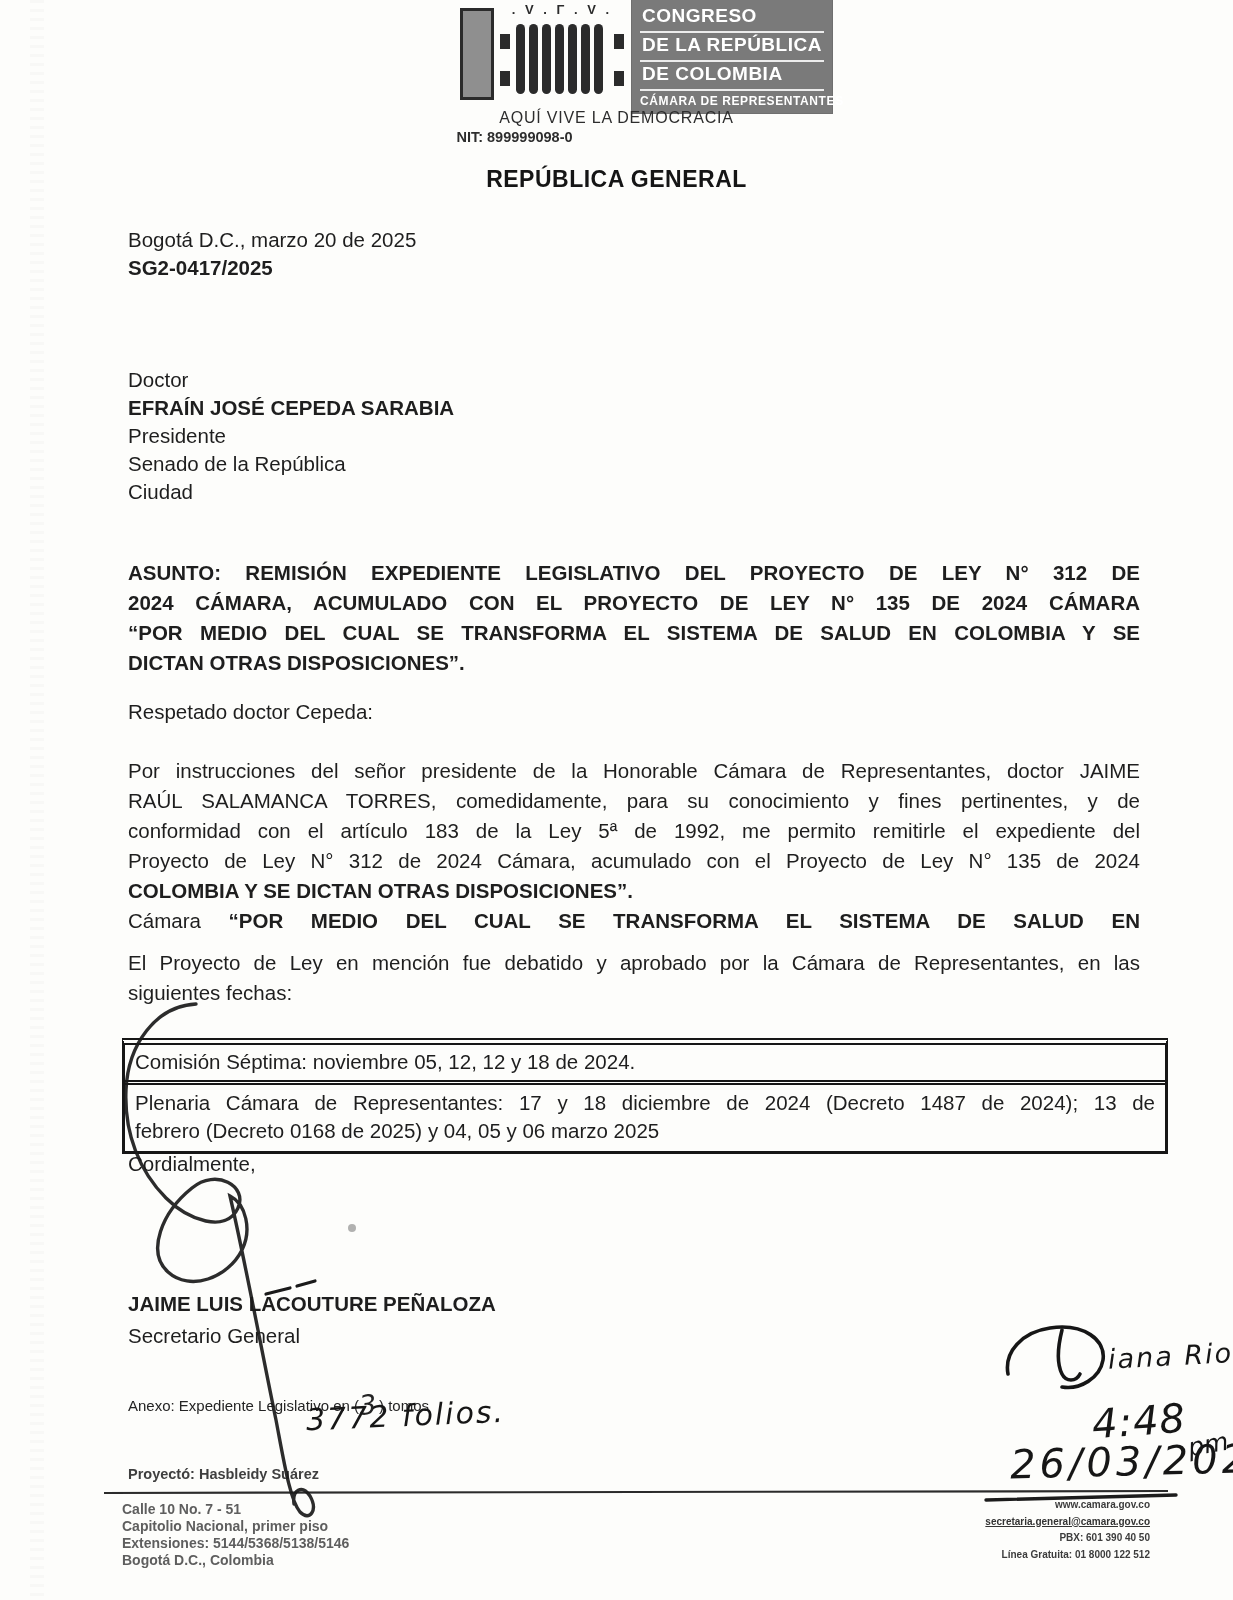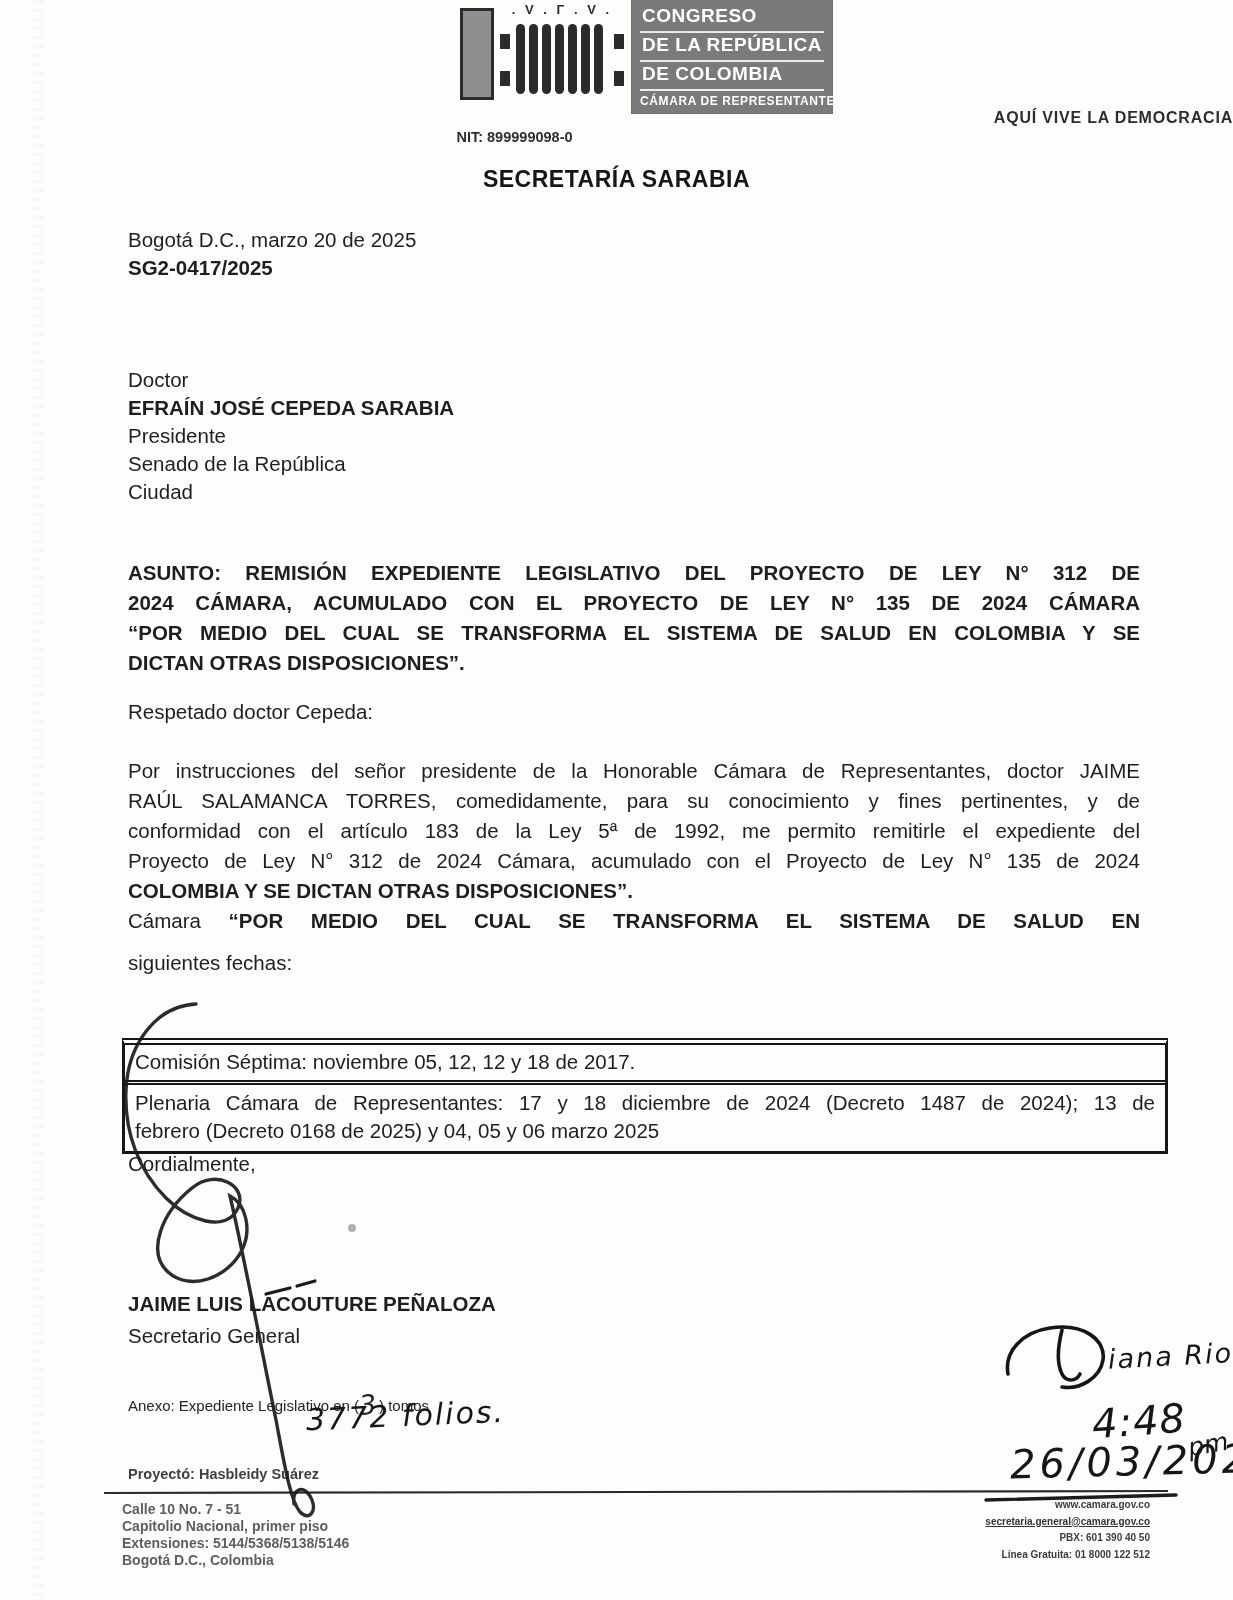--- a/index.html
+++ b/index.html
@@ -24,22 +24,22 @@
   .colon.c1{left:42px;} .colon.c2{left:156px;}
   .bars{position:absolute; left:58px; top:24px; display:flex; gap:4.5px;}
   .bars i{display:block; width:8.5px; height:70px; background:#2b2b2b; border-radius:5px;}
   .top-marks{position:absolute; left:42px; top:2px; width:124px; text-align:center;
     font-size:13px; font-weight:bold; letter-spacing:3px; color:#2b2b2b; white-space:nowrap;}
   .logo-box{width:200px; background:#7a7a7a; padding:4px 0 5px 0; box-shadow:0 0 0 1px #6f6f6f;}
   .logo-line{color:#fff; font-weight:bold; font-size:19px; letter-spacing:.5px;
     margin:0 8px; padding:1px 2px 4px 2px; border-bottom:2px solid #ececec; white-space:nowrap;}
   .logo-sub{color:#fff; font-weight:bold; font-size:12px; letter-spacing:.6px;
     margin:3px 8px 0 8px; white-space:nowrap;}
-  .tagline{left:0; top:109px; width:1233px; text-align:right;
-    font-weight:bold; font-size:16px; letter-spacing:.8px; color:#2d2d2d;}
+  .tagline{left:0; top:109px; width:1233px; text-align:center;
+    font-weight:normal; font-size:16px; letter-spacing:.8px; color:#2d2d2d;}
   .nit{left:0; top:129px; width:1029px; text-align:center;
     font-weight:bold; font-size:14.5px; color:#2d2d2d;}
   .doc-title{left:0; top:166px; width:1233px; text-align:center;
     font-weight:bold; font-size:23px; letter-spacing:.5px; color:#151515;}
   
   .t{font-size:20.5px; line-height:28px; white-space:nowrap;}
   .b{font-weight:bold;}
   .block{width:1012px;}
   .jline{font-size:20.5px; line-height:30px; text-align:justify; text-align-last:justify; text-justify:inter-word;}
   .jline.last{text-align-last:left;}
@@ -94,21 +94,21 @@
     </div>
     <div class="logo-box">
       <div class="logo-line">CONGRESO</div>
       <div class="logo-line">DE LA REPÚBLICA</div>
       <div class="logo-line">DE COLOMBIA</div>
       <div class="logo-sub">CÁMARA DE REPRESENTANTES</div>
     </div>
   </div>
   <div class="abs tagline">AQUÍ VIVE LA DEMOCRACIA</div>
   <div class="abs nit">NIT: 899999098-0</div>
-  <div class="abs doc-title">SECRETARÍA SARABIA</div>
+  <div class="abs doc-title">REPÚBLICA GENERAL</div>
 
   <div class="abs t" style="left:128px; top:226px;">Bogotá D.C., marzo 20 de 2025</div>
   <div class="abs t b" style="left:128px; top:254px;">SG2-0417/2025</div>
 
   <div class="abs t" style="left:128px; top:366px;">Doctor</div>
   <div class="abs t b" style="left:128px; top:394px;">EFRAÍN JOSÉ CEPEDA SARABIA</div>
   <div class="abs t" style="left:128px; top:422px;">Presidente</div>
   <div class="abs t" style="left:128px; top:450px;">Senado de la República</div>
   <div class="abs t" style="left:128px; top:478px;">Ciudad</div>
 
@@ -124,25 +124,26 @@
   <div class="abs block" style="left:128px; top:756px;">
     <div class="jline"><span>Por instrucciones del señor presidente de la Honorable Cámara de Representantes, doctor JAIME</span><span class="b"></span></div>
     <div class="jline"><span>RAÚL SALAMANCA TORRES, comedidamente, para su conocimiento y fines pertinentes, y de</span><span class="b"></span></div>
     <div class="jline"><span>conformidad con el artículo 183 de la Ley 5ª de 1992, me permito remitirle el expediente del</span><span class="b"></span></div>
     <div class="jline"><span>Proyecto de Ley N° 312 de 2024 Cámara, acumulado con el Proyecto de Ley N° 135 de 2024</span><span class="b"></span></div>
     <div class="jline last"><span></span><span class="b">COLOMBIA Y SE DICTAN OTRAS DISPOSICIONES”.</span></div>
     <div class="jline"><span>Cámara </span><span class="b">“POR MEDIO DEL CUAL SE TRANSFORMA EL SISTEMA DE SALUD EN</span></div>
   </div>
 
   <div class="abs block" style="left:128px; top:948px;">
+    <div class="jline">El Proyecto de Ley en mención fue debatido y aprobado por la Cámara de Representantes, en las</div>
     <div class="jline last">siguientes fechas:</div>
   </div>
 
   <div class="abs dates-table">
-    <div class="row1">Comisión Séptima: noviembre 05, 12, 12 y 18 de 2017.</div>
+    <div class="row1">Comisión Séptima: noviembre 05, 12, 12 y 18 de 2024.</div>
     <div class="row2">
       <div class="jline">Plenaria Cámara de Representantes: 17 y 18 diciembre de 2024 (Decreto 1487 de 2024); 13 de</div>
       <div class="jline last">febrero (Decreto 0168 de 2025) y 04, 05 y 06 marzo 2025</div>
     </div>
   </div>
 
   <div class="abs t" style="left:128px; top:1150px;">Cordialmente,</div>
   <div class="abs t b" style="left:128px; top:1290px;">JAIME LUIS LACOUTURE PEÑALOZA</div>
   <div class="abs t" style="left:128px; top:1322px;">Secretario General</div>
 

